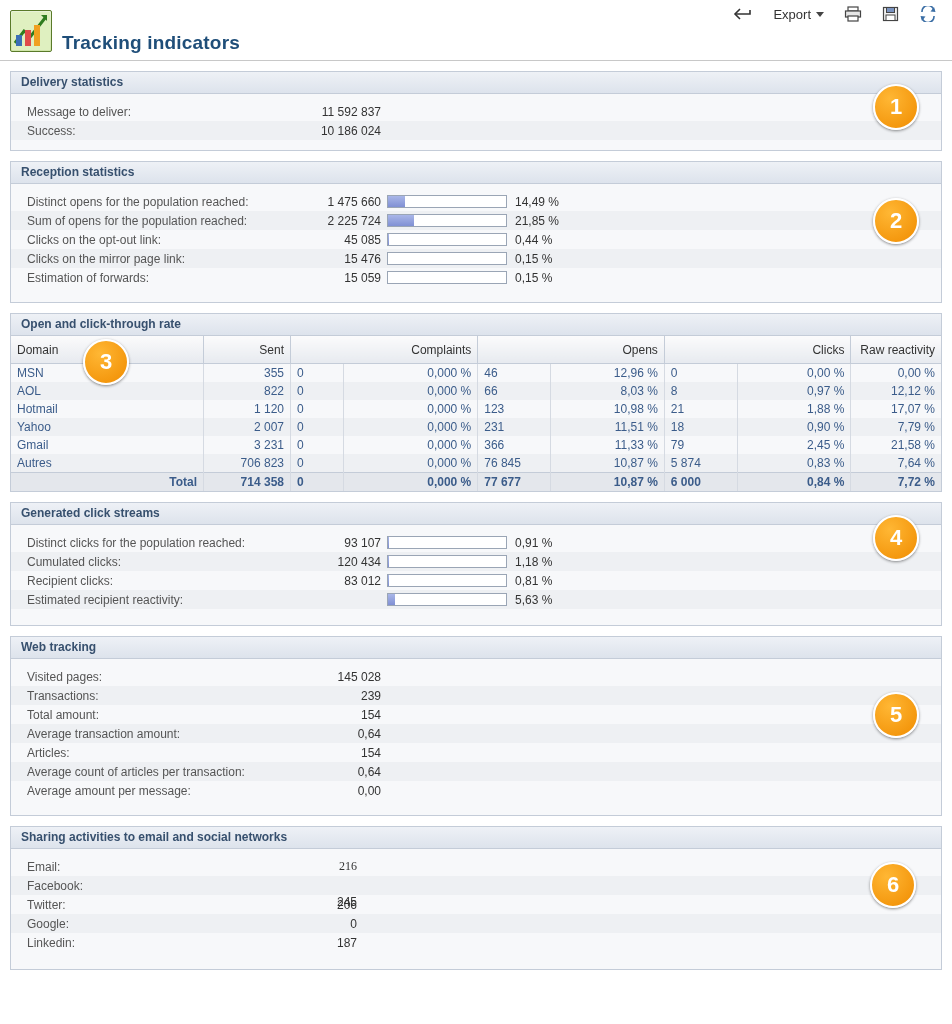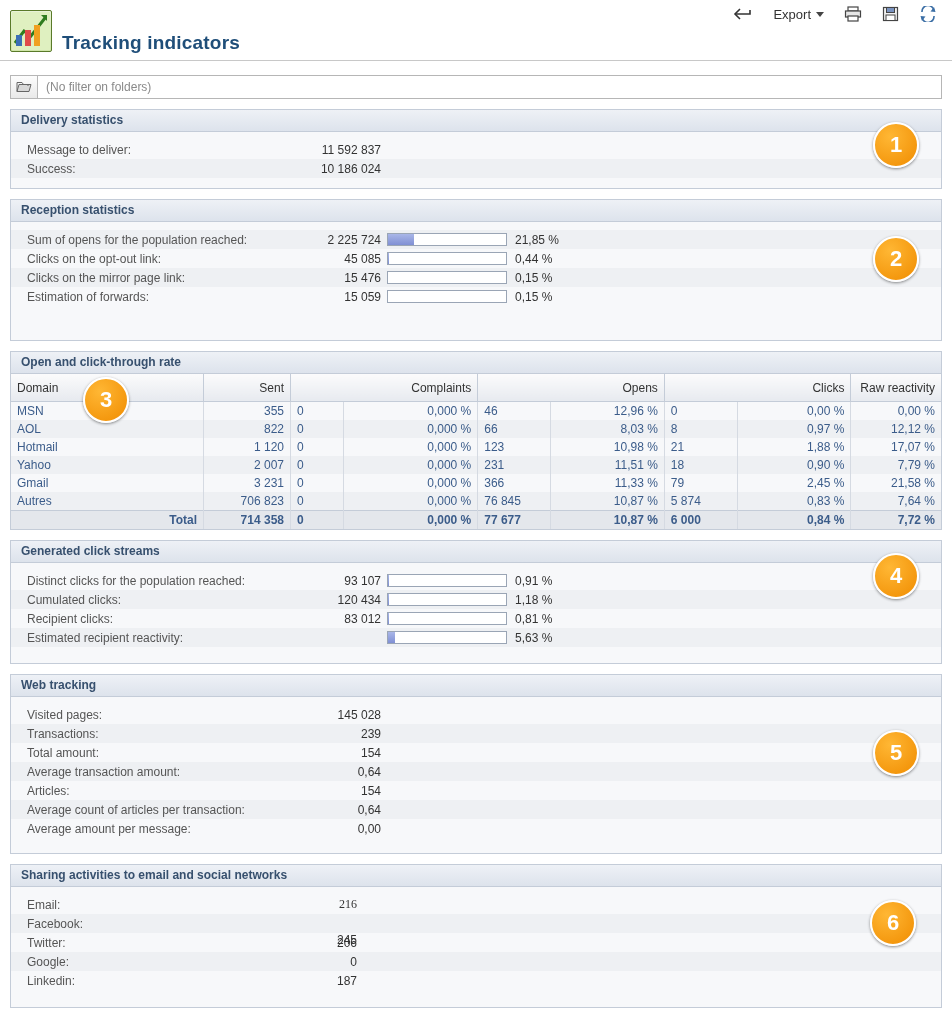--- a/index.html
+++ b/index.html
@@ -266,48 +266,47 @@
         <svg width="18" height="16" viewBox="0 0 18 16">
           <path d="M3 6 A6 6 0 0 1 15 5" fill="none" stroke="#3b6ea5" stroke-width="1.6"></path>
           <polygon points="15,1 16.5,6 11.5,5.5" fill="#3b6ea5"></polygon>
           <path d="M15 10 A6 6 0 0 1 3 11" fill="none" stroke="#3b6ea5" stroke-width="1.6"></path>
           <polygon points="3,15 1.5,10 6.5,10.5" fill="#3b6ea5"></polygon>
         </svg>
       </div>
     </div>
   </div>
 
-  <div class="filter-bar">
-    <div class="filter-folder-btn">
-      <svg width="16" height="12" viewBox="0 0 16 12">
-        <path d="M1 10.5 L3 3.5 L15 3.5 L13 10.5 Z" fill="#d8d8d8" stroke="#666" stroke-width="1"></path>
-        <path d="M1 10.5 L1 1.5 L6 1.5 L7.5 3.5 L12 3.5 L12 5" fill="none" stroke="#666" stroke-width="1"></path>
-      </svg>
-    </div>
-    <div class="filter-input">(No filter on folders)</div>
-  </div>
 
   <div class="panel">
     <div class="panel-header">Delivery statistics</div>
     <div class="panel-body" style="height:40px;">
       <div class="stat-row">
         <div class="stat-label">Message to deliver:</div>
         <div class="stat-value">11 592 837</div>
       </div>
       <div class="stat-row alt">
         <div class="stat-label">Success:</div>
         <div class="stat-value">10 186 024</div>
       </div>
     </div>
     <div class="badge" style="top:12px; right:22px;">1</div>
   </div>
 
   <div class="panel">
     <div class="panel-header">Reception statistics</div>
     <div class="panel-body" style="height:102px;">
+      <div class="stat-row">
+        <div class="stat-label">Distinct opens for the population reached:</div>
+        <div class="stat-value">1 475 660</div>
+        <div class="stat-bar-wrap">
+            <div class="stat-bar-fill" style="width:14.49%"></div>
+          </div>
+        <div class="stat-pct">14,49 %</div>
+      </div>
       <div class="stat-row alt">
         <div class="stat-label">Sum of opens for the population reached:</div>
         <div class="stat-value">2 225 724</div>
         <div class="stat-bar-wrap">
             <div class="stat-bar-fill" style="width:21.85%"></div>
           </div>
         <div class="stat-pct">21,85 %</div>
       </div>
       <div class="stat-row">
         <div class="stat-label">Clicks on the opt-out link:</div>

